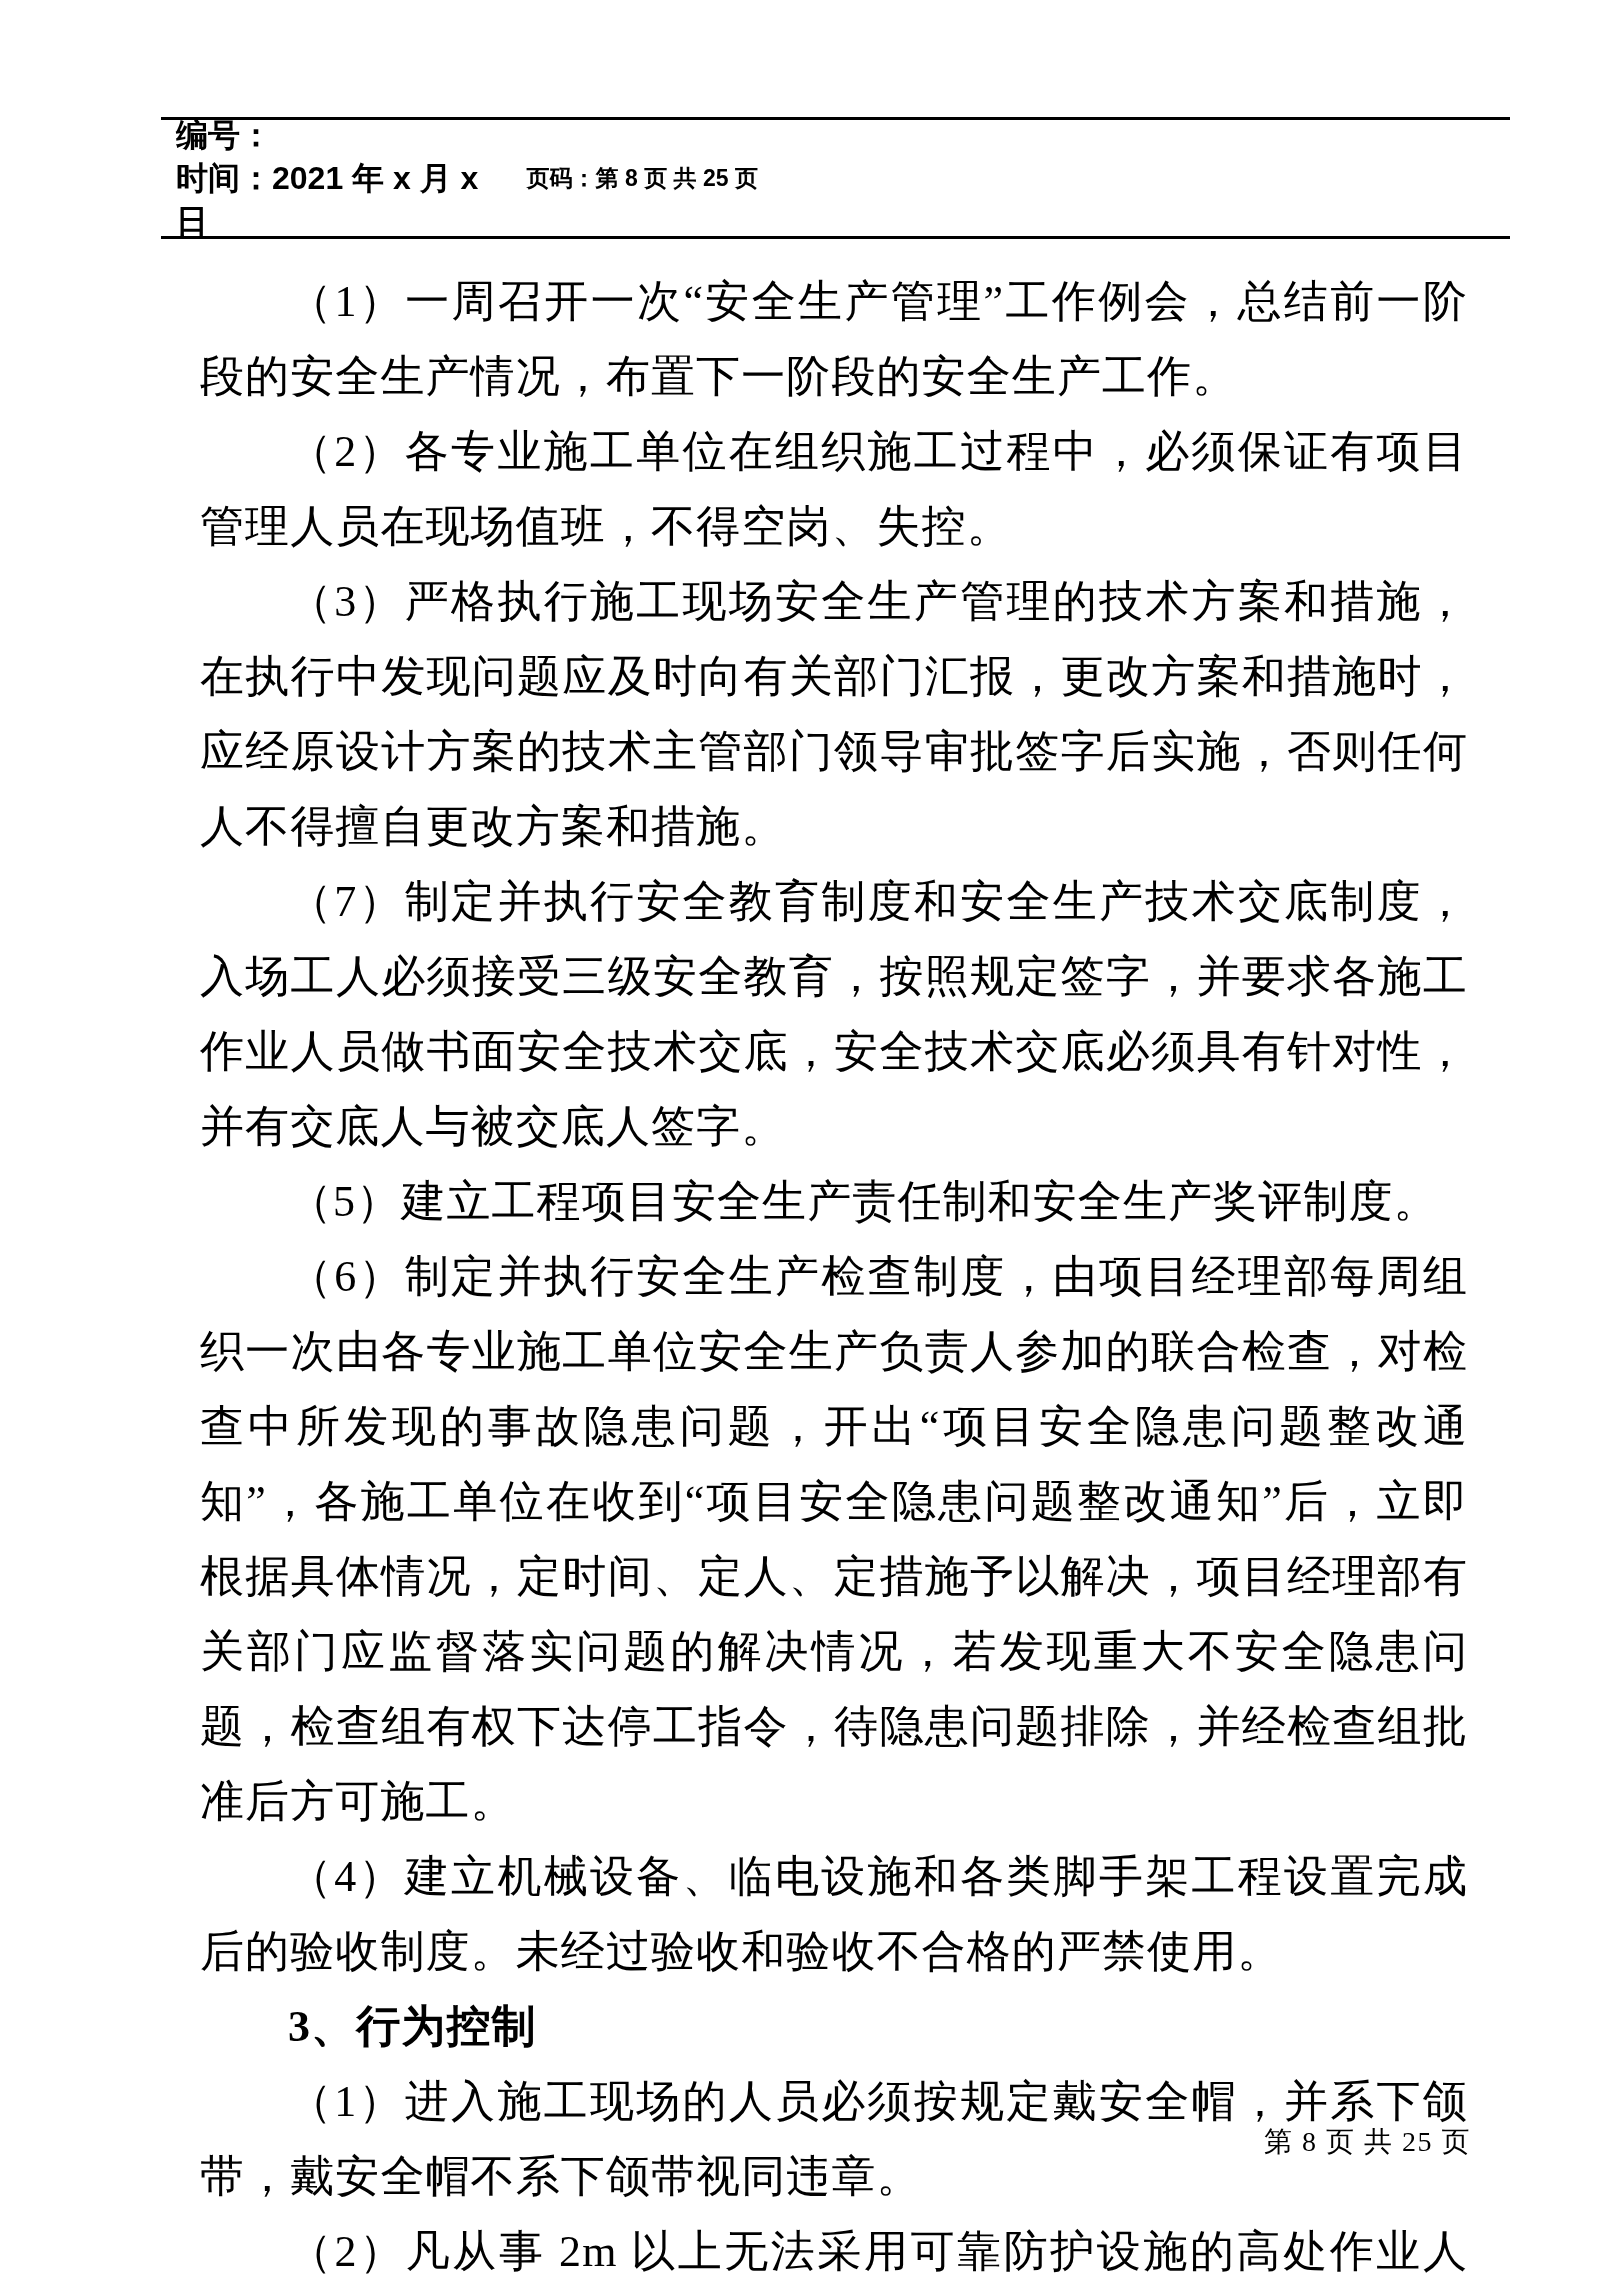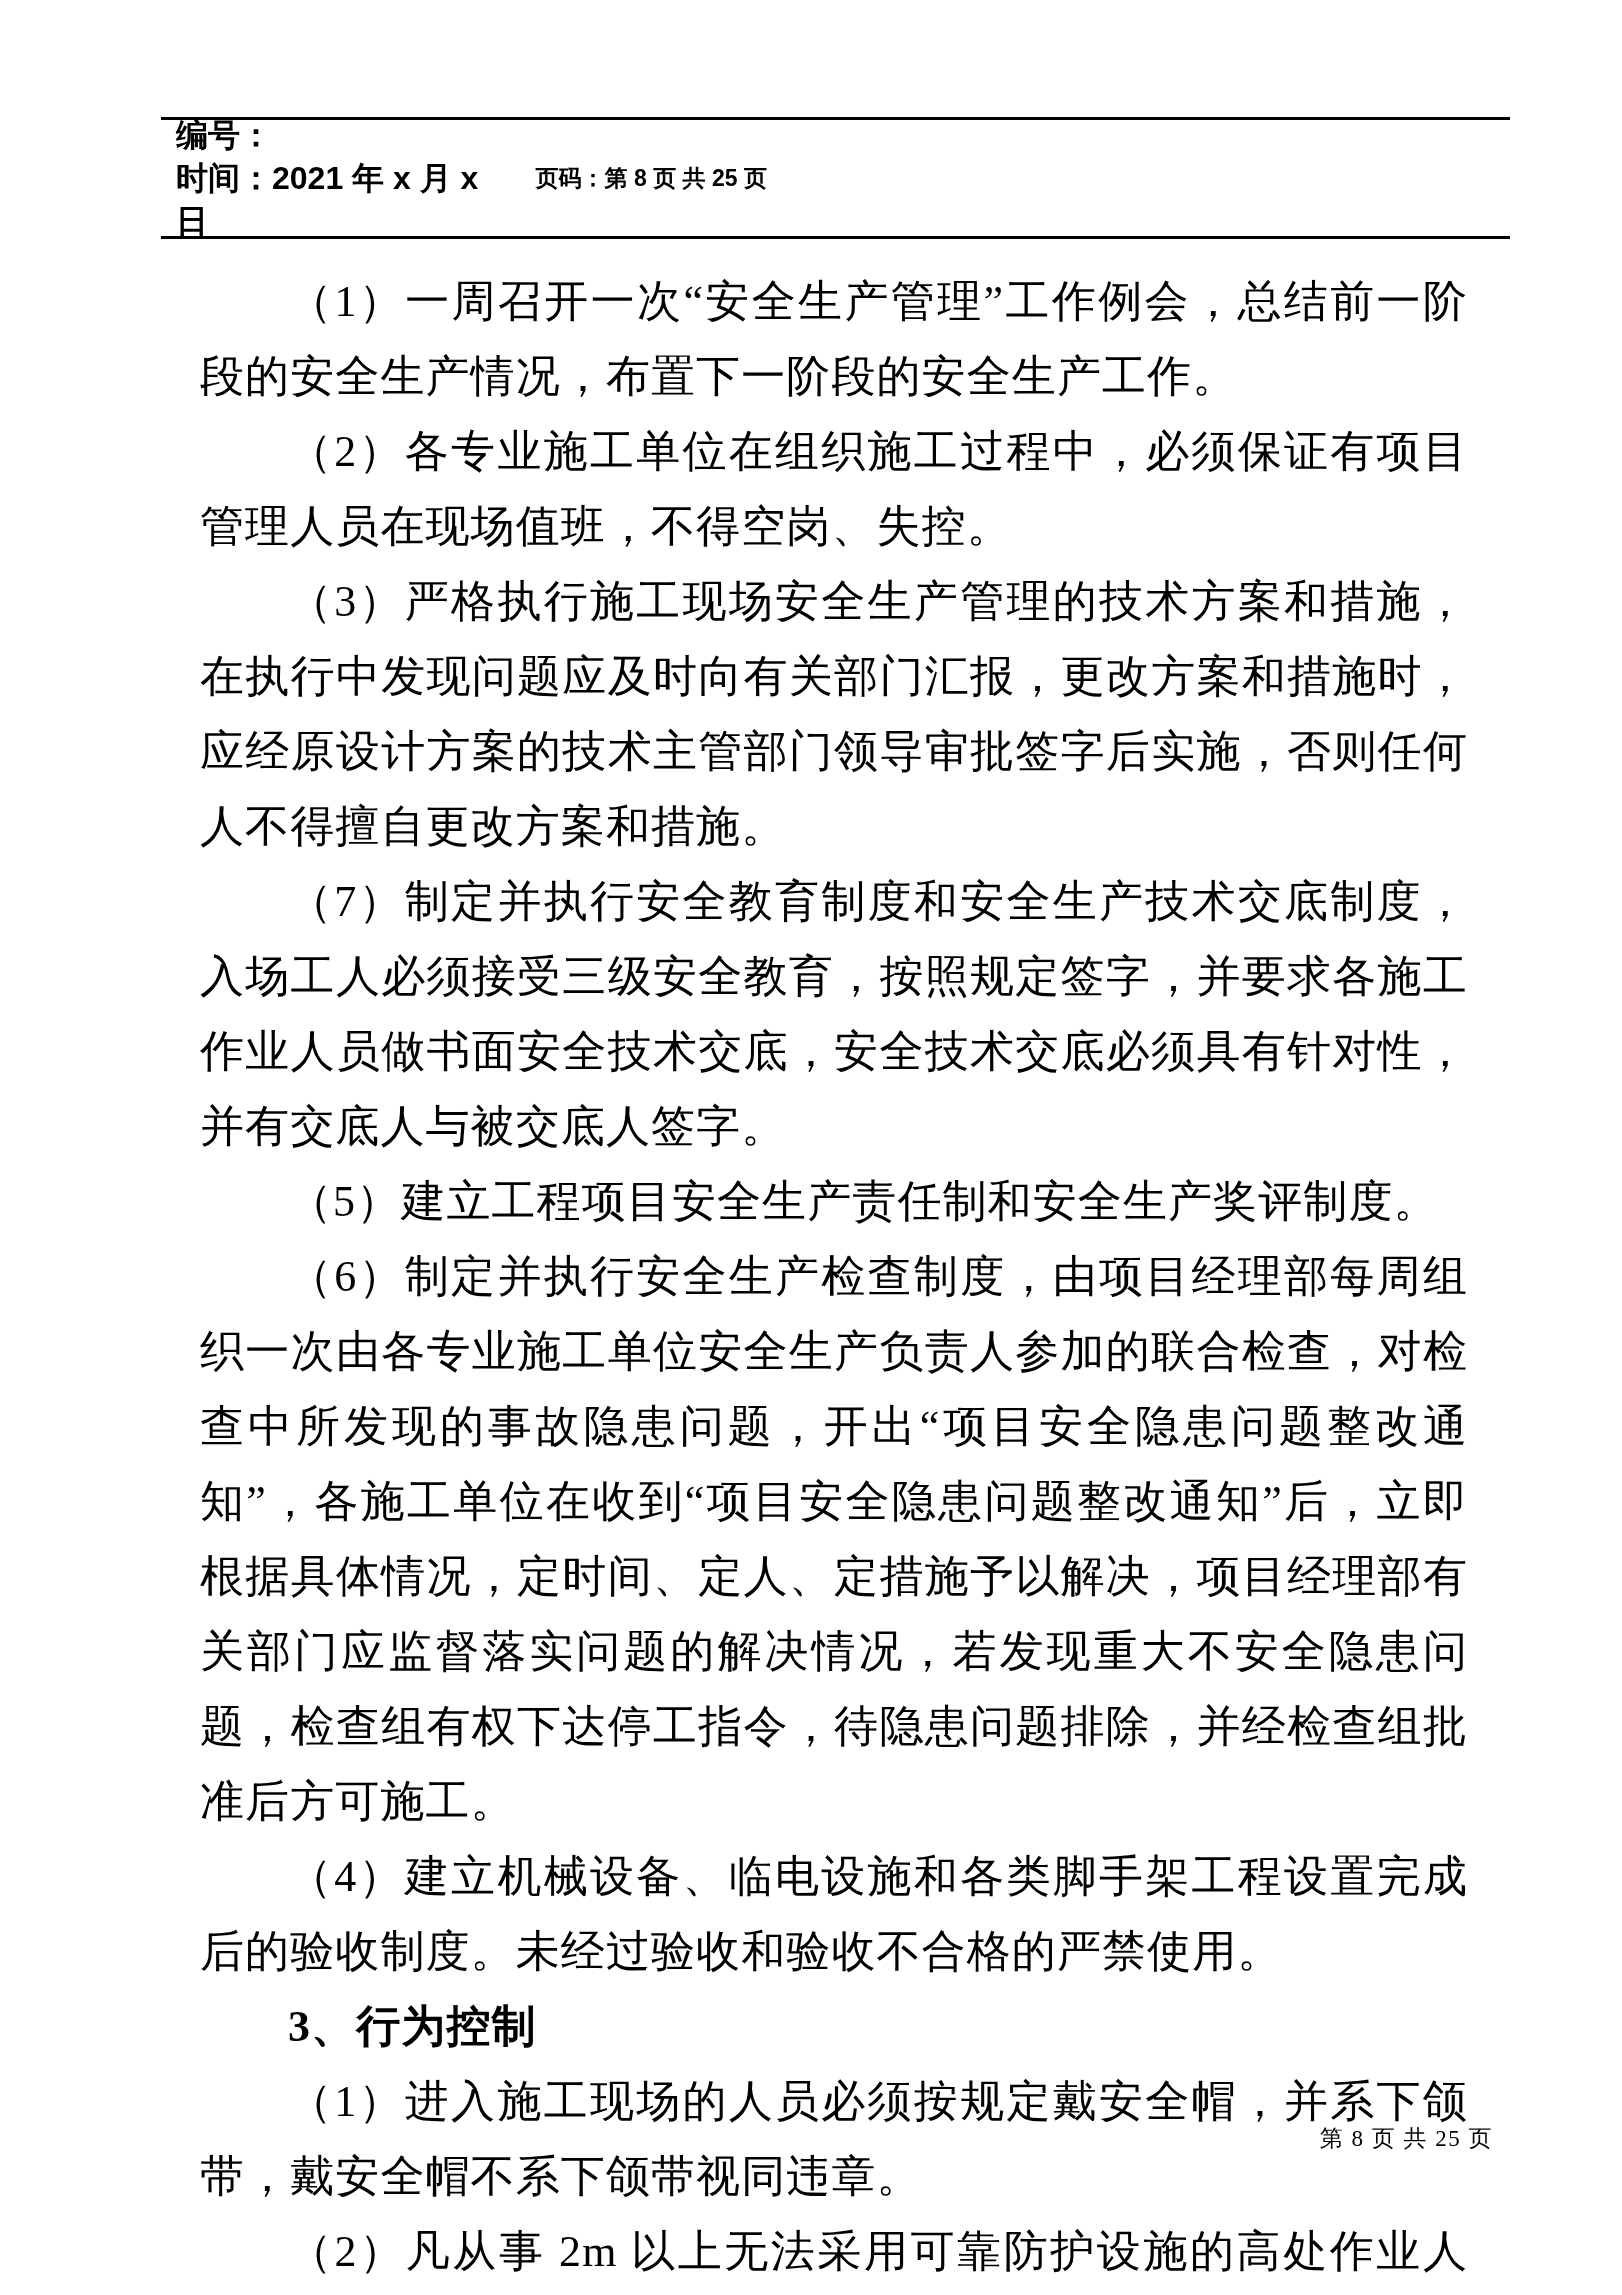--- a/index.html
+++ b/index.html
@@ -12,21 +12,20 @@
     overflow:hidden;
   }
   
   .header-table{
     position:absolute;left:161px;top:117px;
     width:1349px;height:122px;
     border-top:3px solid #000;
     border-bottom:3px solid #000;
     display:flex;
     box-sizing:border-box;
-    gap:9px;
   }
   .htcell{
     display:flex;flex-direction:column;justify-content:center;
     box-sizing:border-box;
   }
   .cell-left{
     width:349px;
     padding-left:15px;
     font-family:"Liberation Sans","DejaVu Sans",sans-serif;
     font-weight:bold;
@@ -66,22 +65,22 @@
   .body-text p{
     margin:0;
     text-indent:2em;
   }
   .body-text p.heading{
     font-weight:bold;
   }
   
   .page-footer{
     position:absolute;
-    right:130px;top:2123px;
-    font-size:23px;
+    right:152px;top:2123px;
+    font-size:28px;
     letter-spacing:1.5px;
     white-space:nowrap;
     text-align:center;
   }
 </style>
 </head>
 <body>
 
 <div class="page">
 

